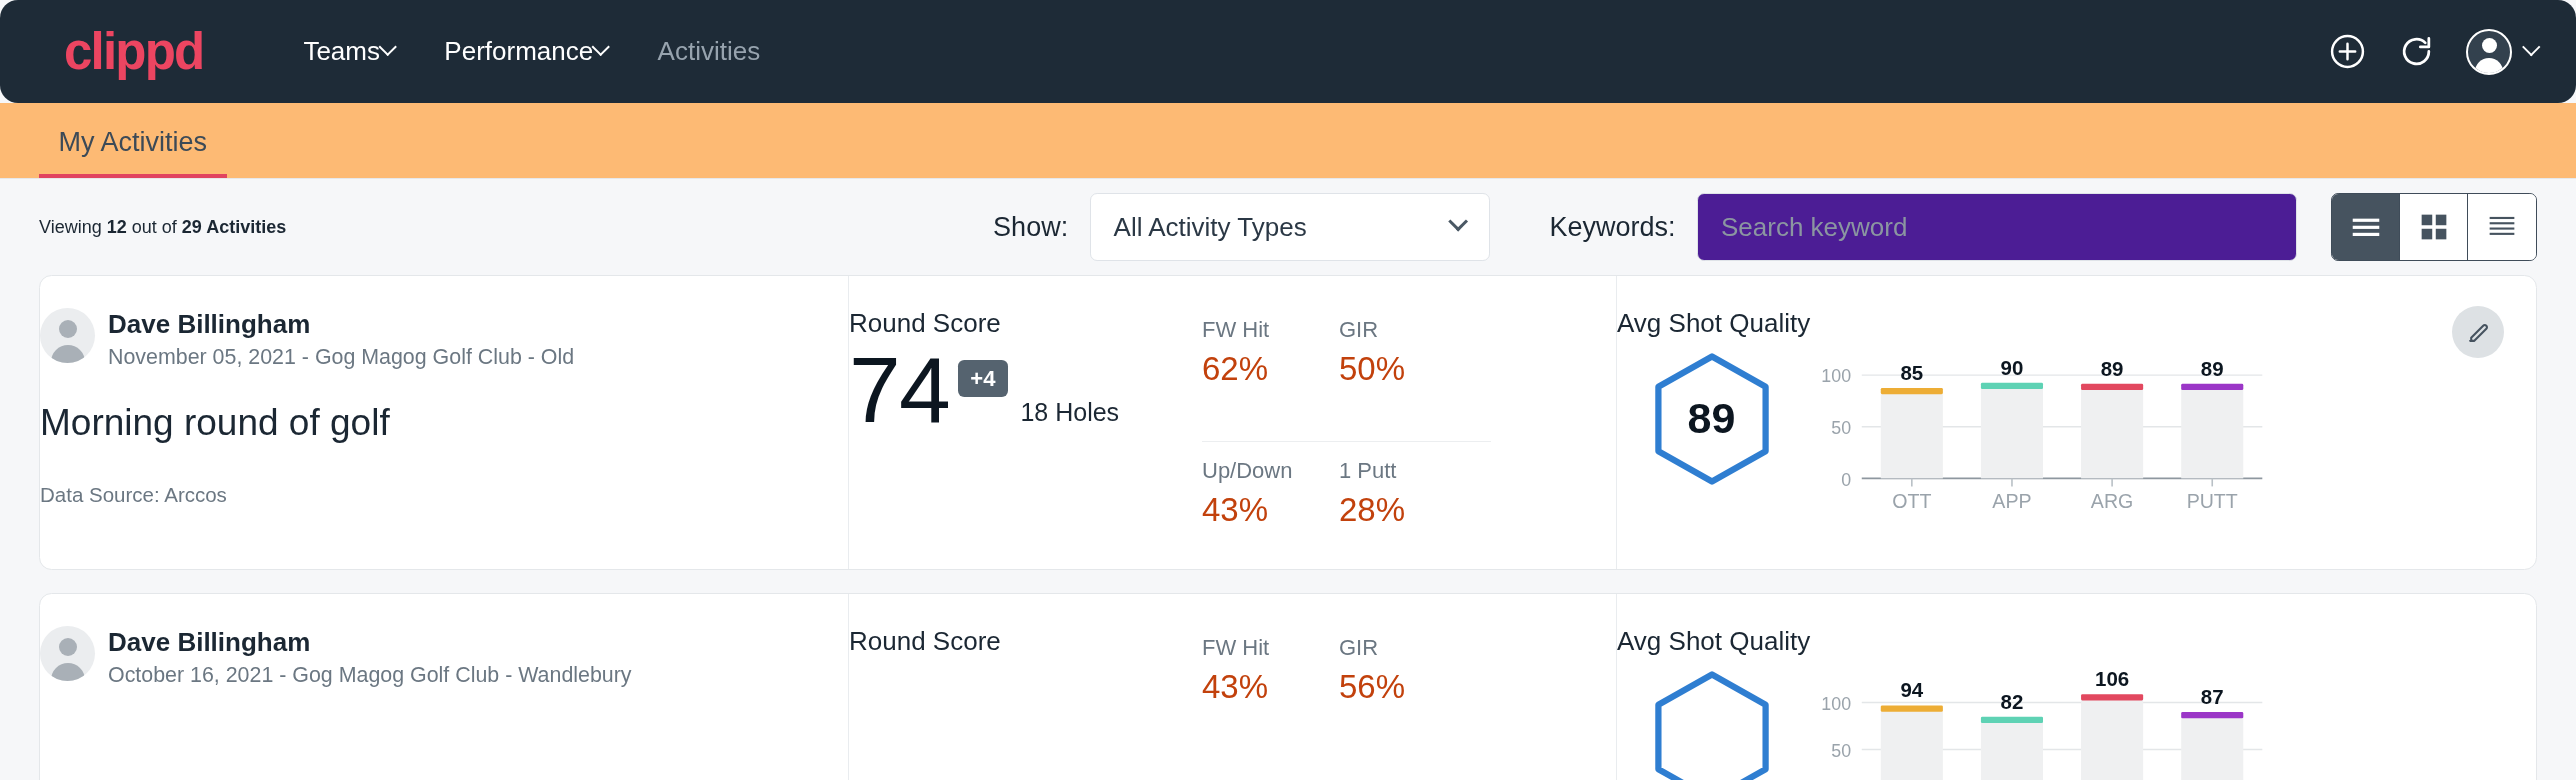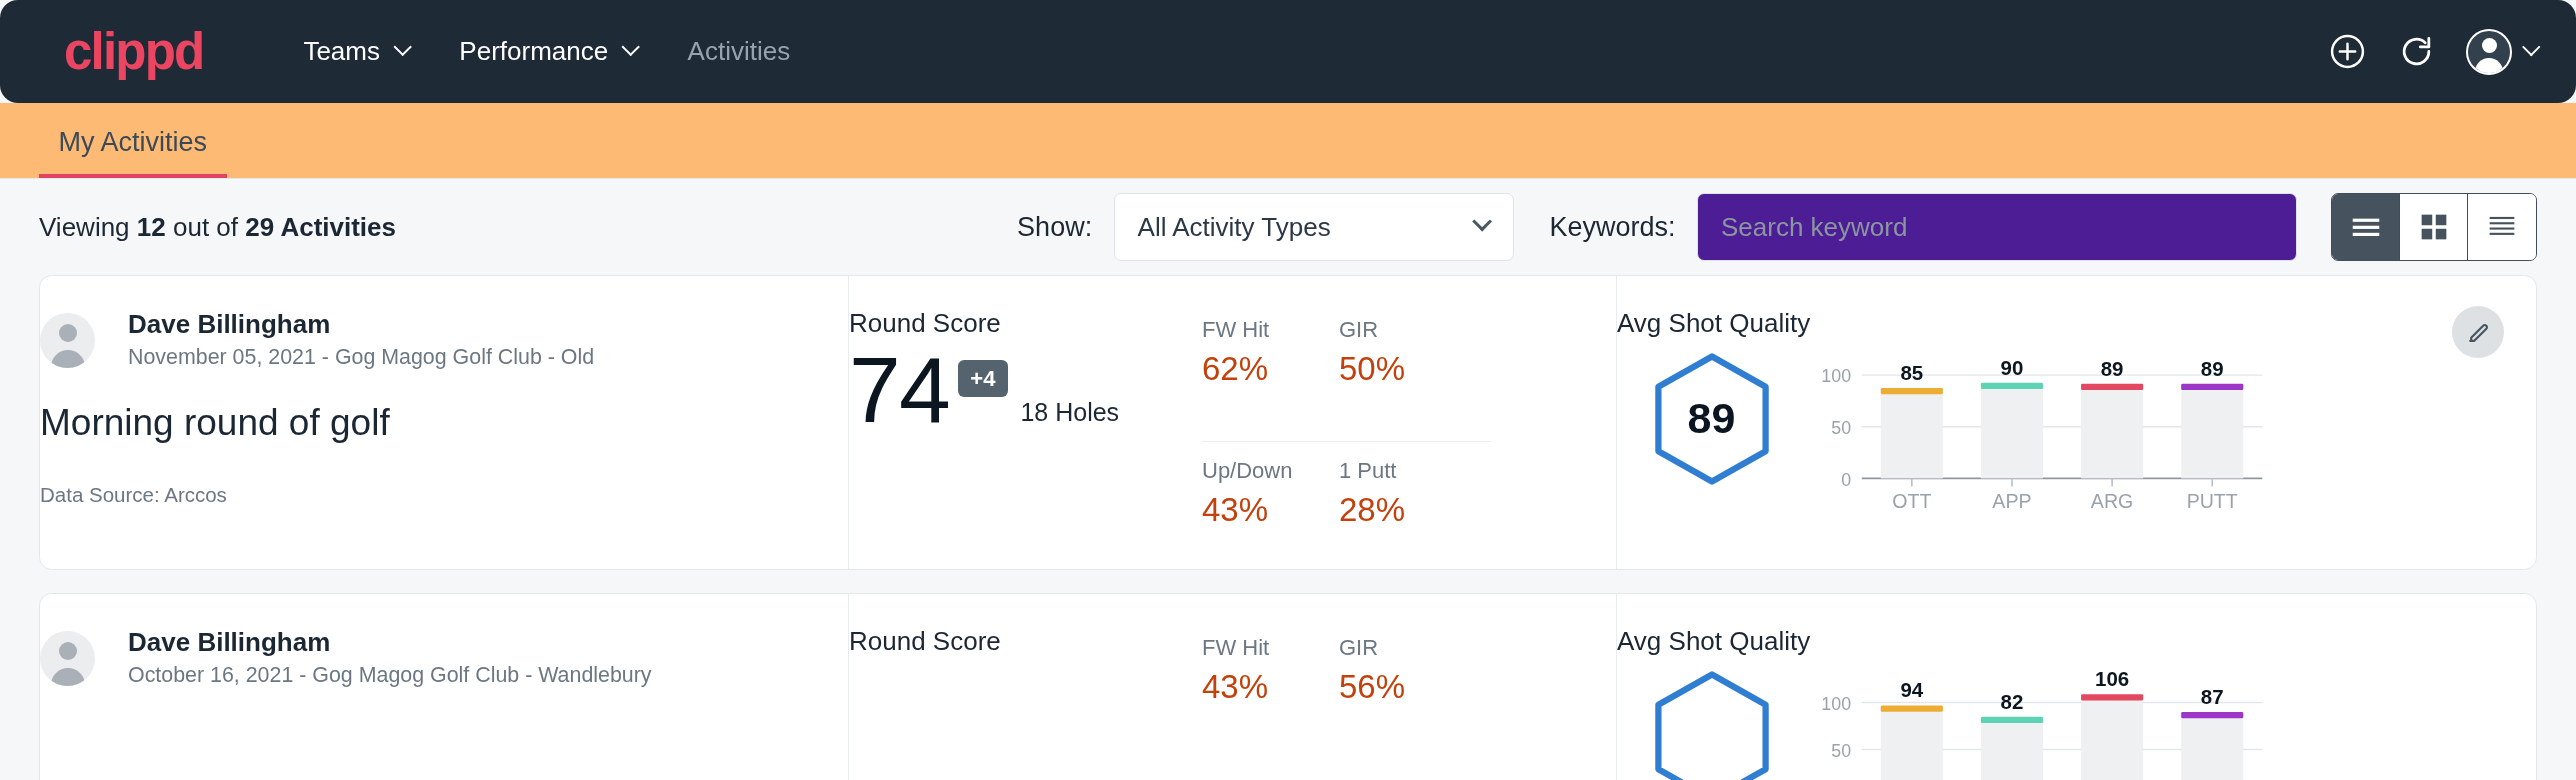--- a/index.html
+++ b/index.html
@@ -23,21 +23,21 @@
   .logo {
     font-size: 51px;
     font-weight: 700;
     color: #ec4561;
     letter-spacing: -1.8px;
     margin-right: 75px;
     line-height: 1;
   }
   .nav-items { display: flex; align-items: center; gap: 0; }
   .nav-item {
-    display: flex; align-items: center; gap: 16px;
+    display: flex; align-items: center; gap: 1px;
     color: #ffffff;
     font-size: 26px;
     padding: 9px 25px;
     cursor: pointer;
     white-space: nowrap;
   }
   .nav-item.dim { color: #97a3ae; }
   .chev {
     display: inline-block;
     width: 13.4px; height: 13.4px;
@@ -98,21 +98,21 @@
   .tab.active { border-bottom-color: #e14360; }
 
   
   .filterbar {
     height: 96px;
     display: flex;
     align-items: center;
     padding: 0 39px;
   }
   .viewing {
-    font-size: 26px;
+    font-size: 18px;
     color: #1b2733;
     white-space: nowrap;
   }
   .viewing b { font-weight: 700; }
   .filter-right {
     margin-left: auto;
     display: flex;
     align-items: center;
     gap: 0;
   }
@@ -125,21 +125,21 @@
   .select {
     width: 400px; height: 68px;
     background: #ffffff;
     border: 0.9px solid #dfe3e8;
     border-radius: 7.1px;
     display: flex; align-items: center;
     padding: 0 23px;
     font-size: 26px;
     color: #2b3845;
     cursor: pointer;
-    margin-right: 36px;
+    margin-right: 60px;
   }
   .select .sv { flex: 1; }
   .sel-chev {
     width: 14.3px; height: 14.3px;
     border-right: 3.6px solid #4a5864;
     border-bottom: 3.6px solid #4a5864;
     transform: translateY(-5.4px) rotate(45deg);
   }
   .search {
     width: 600px; height: 68px;
@@ -182,21 +182,21 @@
     margin-bottom: 23px;
   }
   .card .col {
     padding: 32px 0 0 0;
     position: relative;
   }
   .col-info { width: 808px; padding-left: 34px; }
   .col-score { width: 768px; padding-left: 41px; border-left: 0.9px solid #e9ecef; display: flex; }
   .col-quality { flex: 1; padding-left: 43px; border-left: 0.9px solid #e9ecef; }
 
-  .info-head { display: flex; align-items: center; gap: 33px; }
+  .info-head { display: flex; gap: 13px; }
   .avatar-card {
     width: 55px; height: 55px; border-radius: 50%;
     background: #ebedef;
     display: flex; align-items: flex-end; justify-content: center;
     overflow: hidden; flex: none;
     position: relative;
   }
   .avatar-card .head {
     width: 18px; height: 18px; border-radius: 50%;
     background: #a9b0b7; position: absolute; top: 11.6px;

